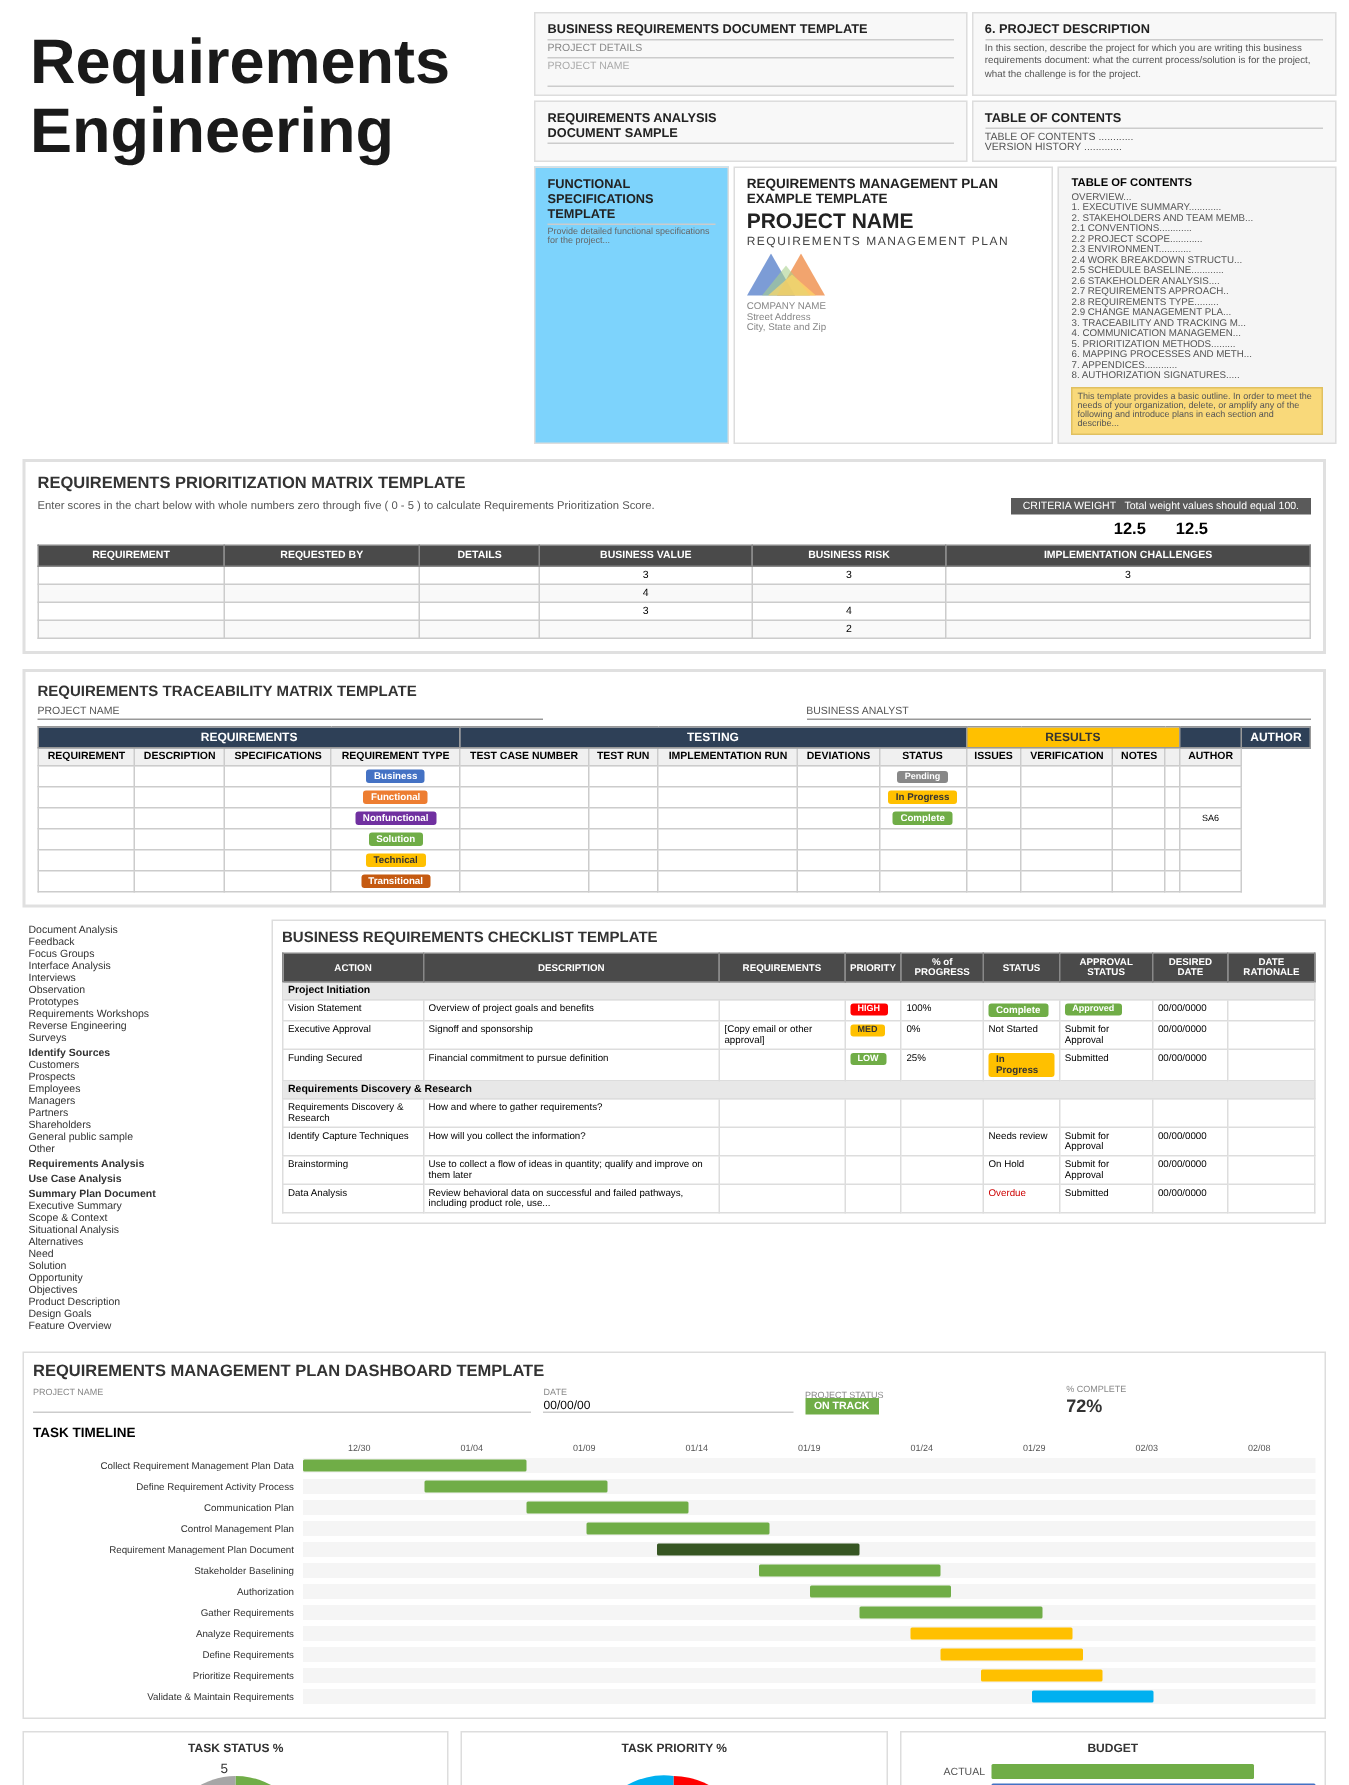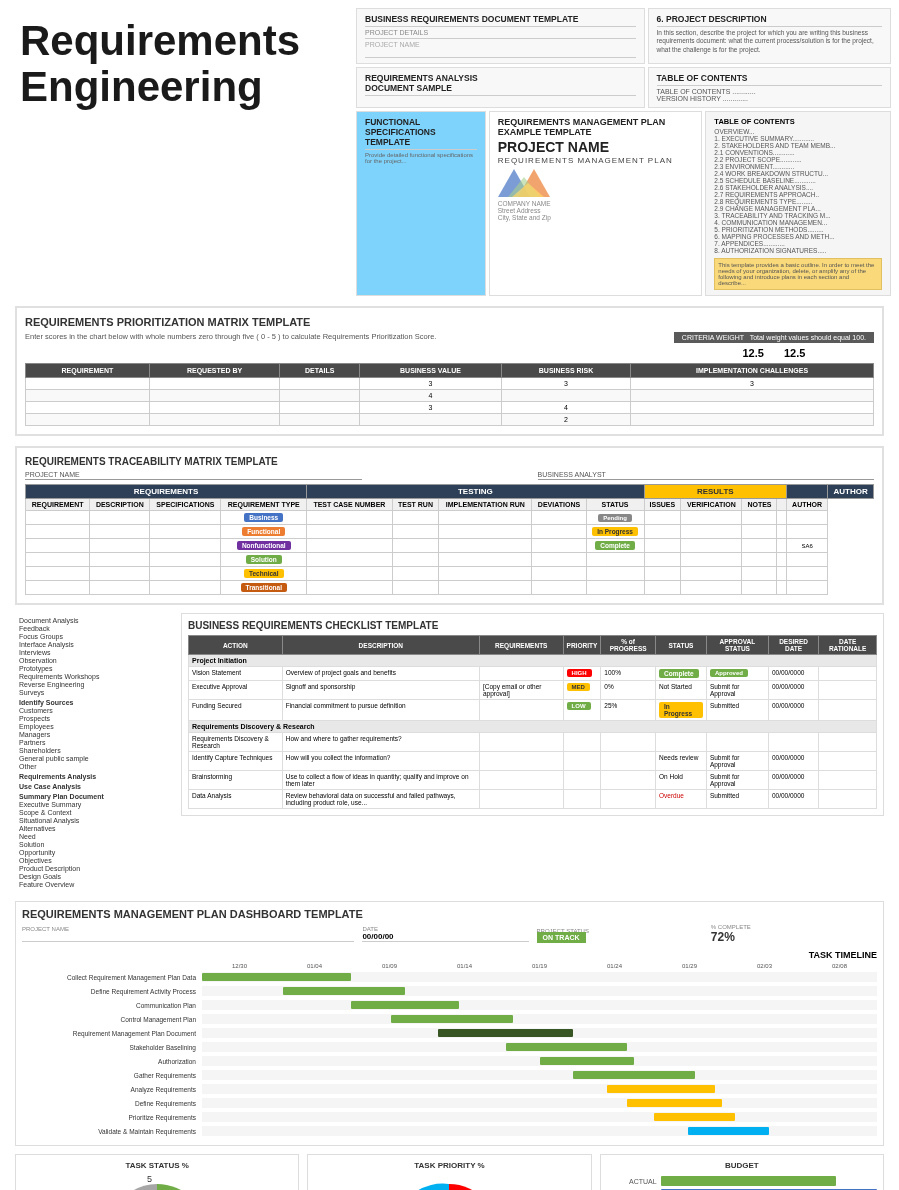--- a/index.html
+++ b/index.html
@@ -236,42 +236,41 @@
     }
 
     .dash-field-label {
       font-size: 6px;
       color: #888;
       text-transform: uppercase;
     }
 
     .dash-field-val {
       font-size: 8px;
-      font-weight: bold;
+      font-weight: normal;
       border-bottom: 1px solid #ccc;
     }
 
     .on-track {
       background: #70ad47;
       color: #fff;
       padding: 2px 6px;
       font-size: 7px;
       font-weight: bold;
     }
 
     
     .gantt-section {
       margin-top: 4px;
     }
 
     .gantt-title {
       font-size: 9px;
       font-weight: bold;
       margin-bottom: 3px;
-      text-align: right;
     }
 
     .gantt-dates {
       display: flex;
       margin-left: 180px;
       font-size: 6px;
       color: #555;
       margin-bottom: 2px;
     }
 

